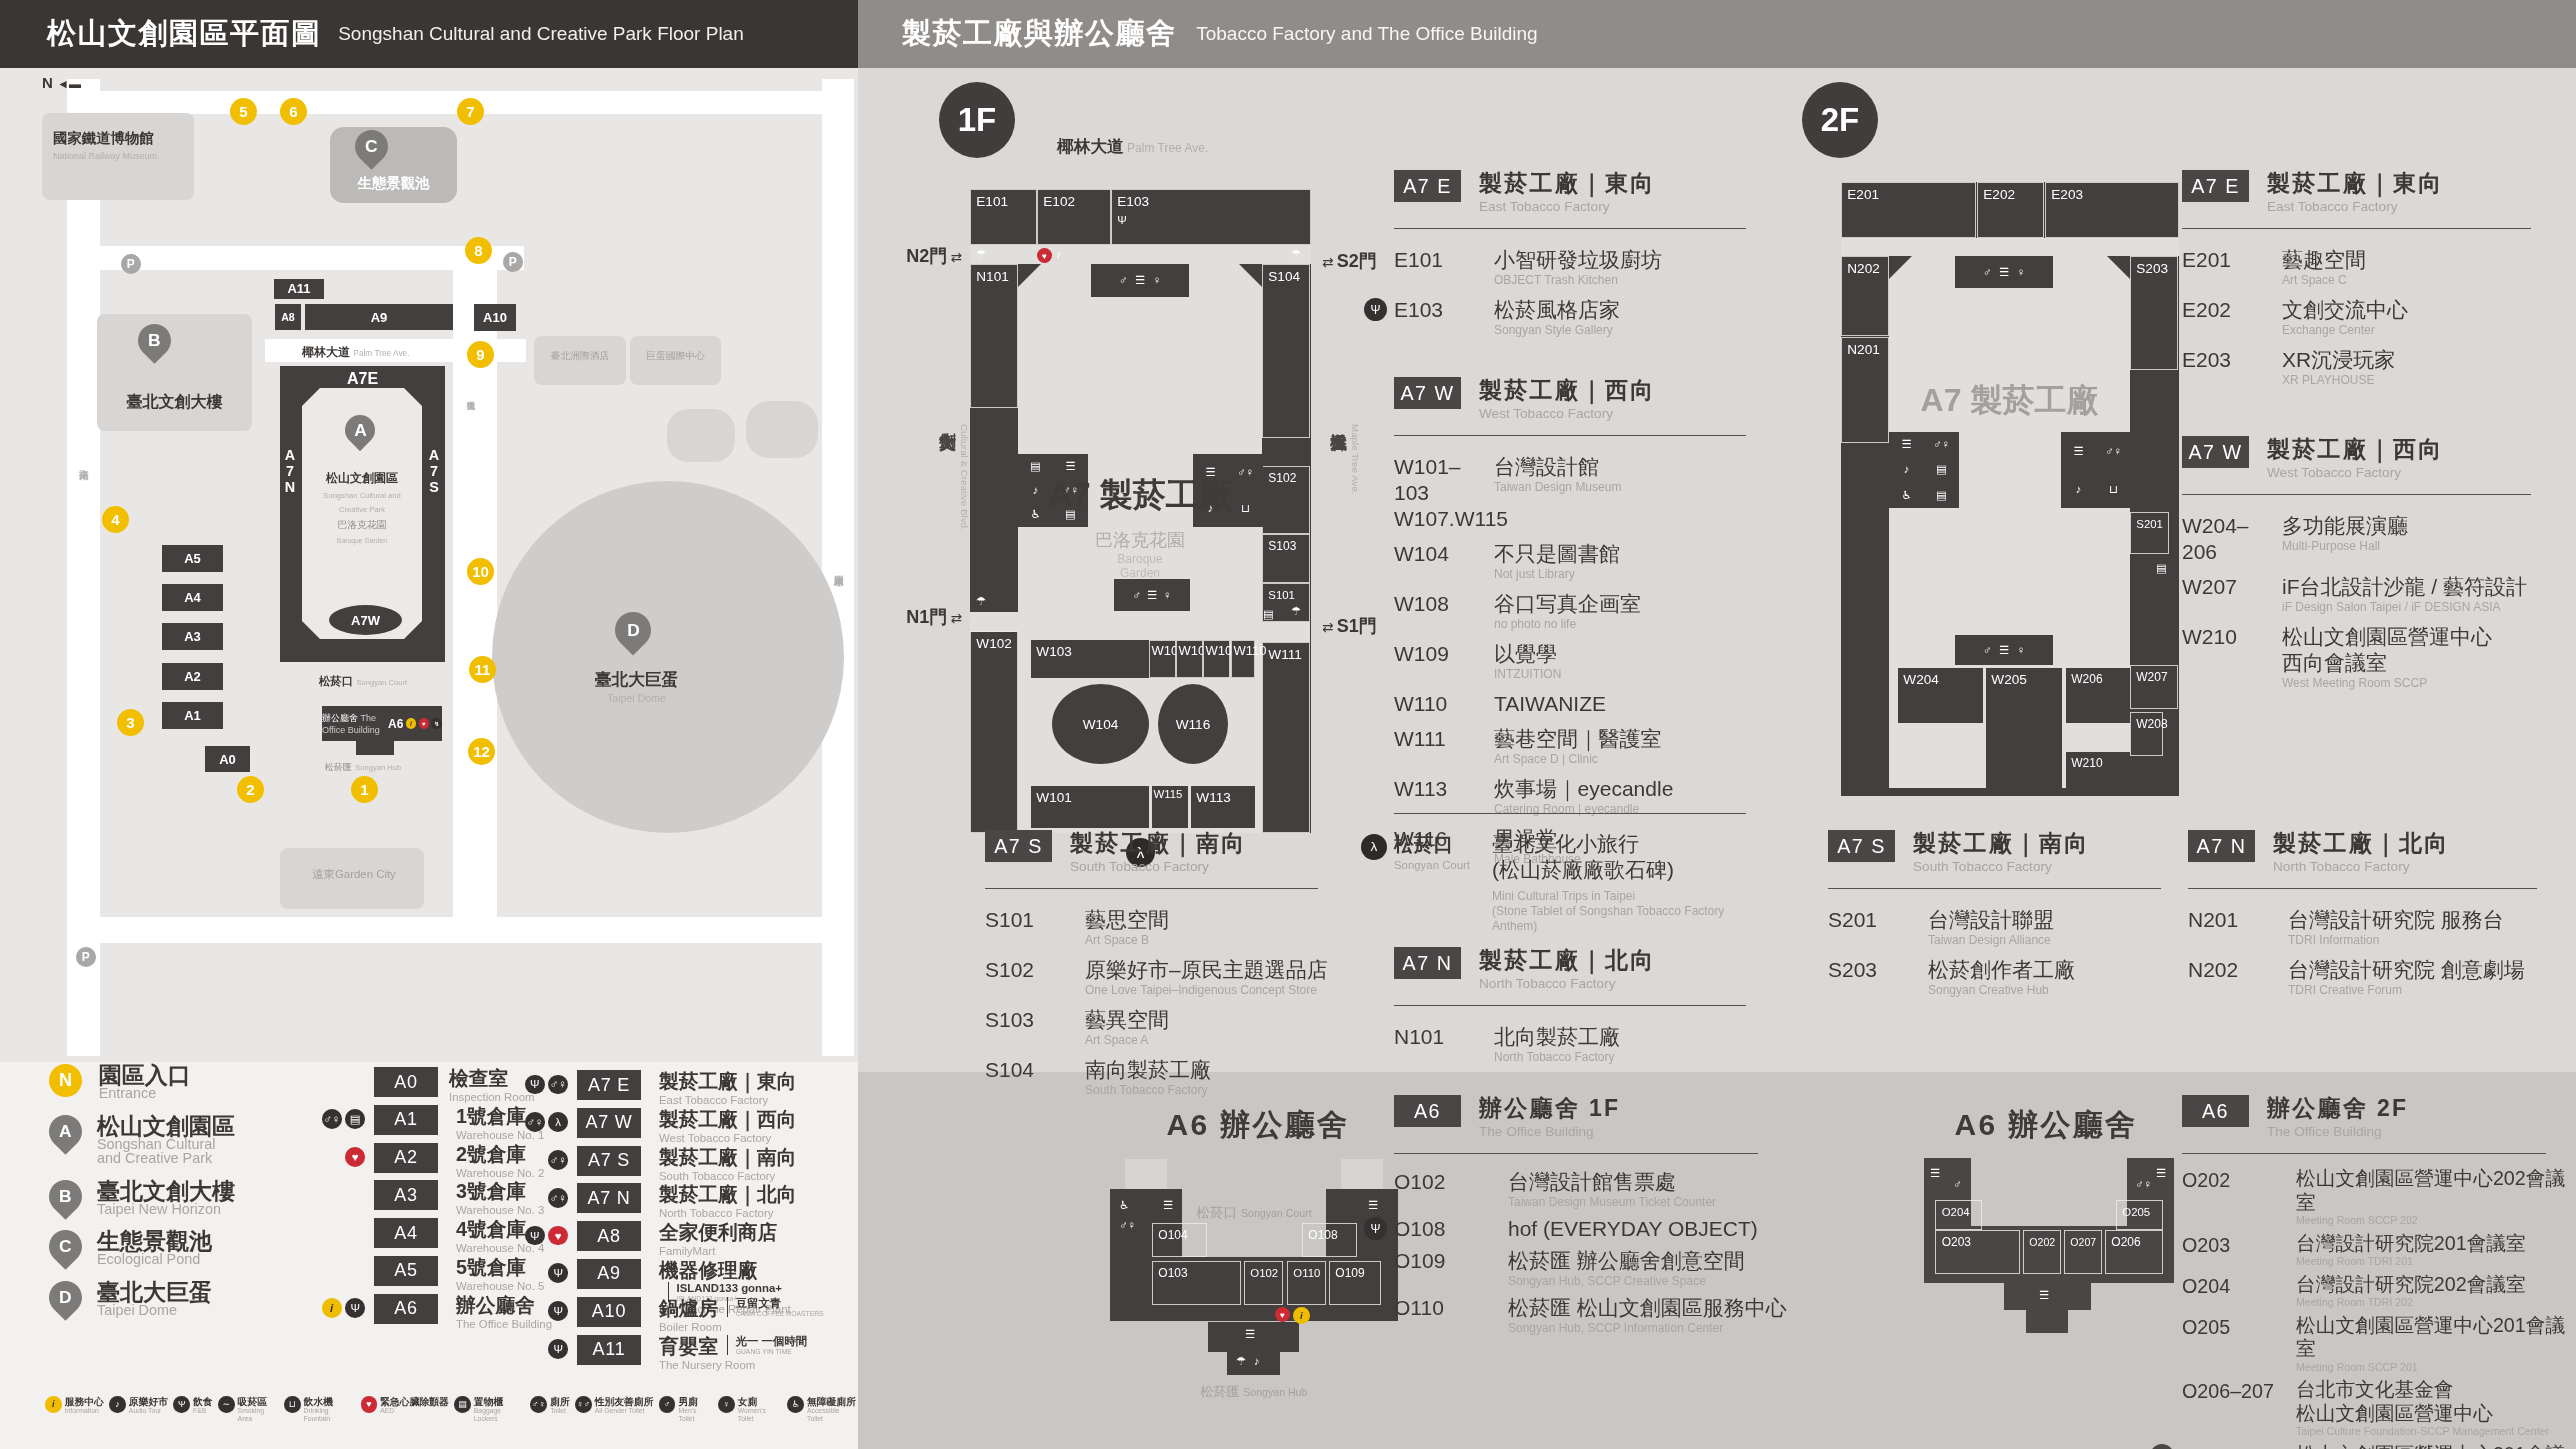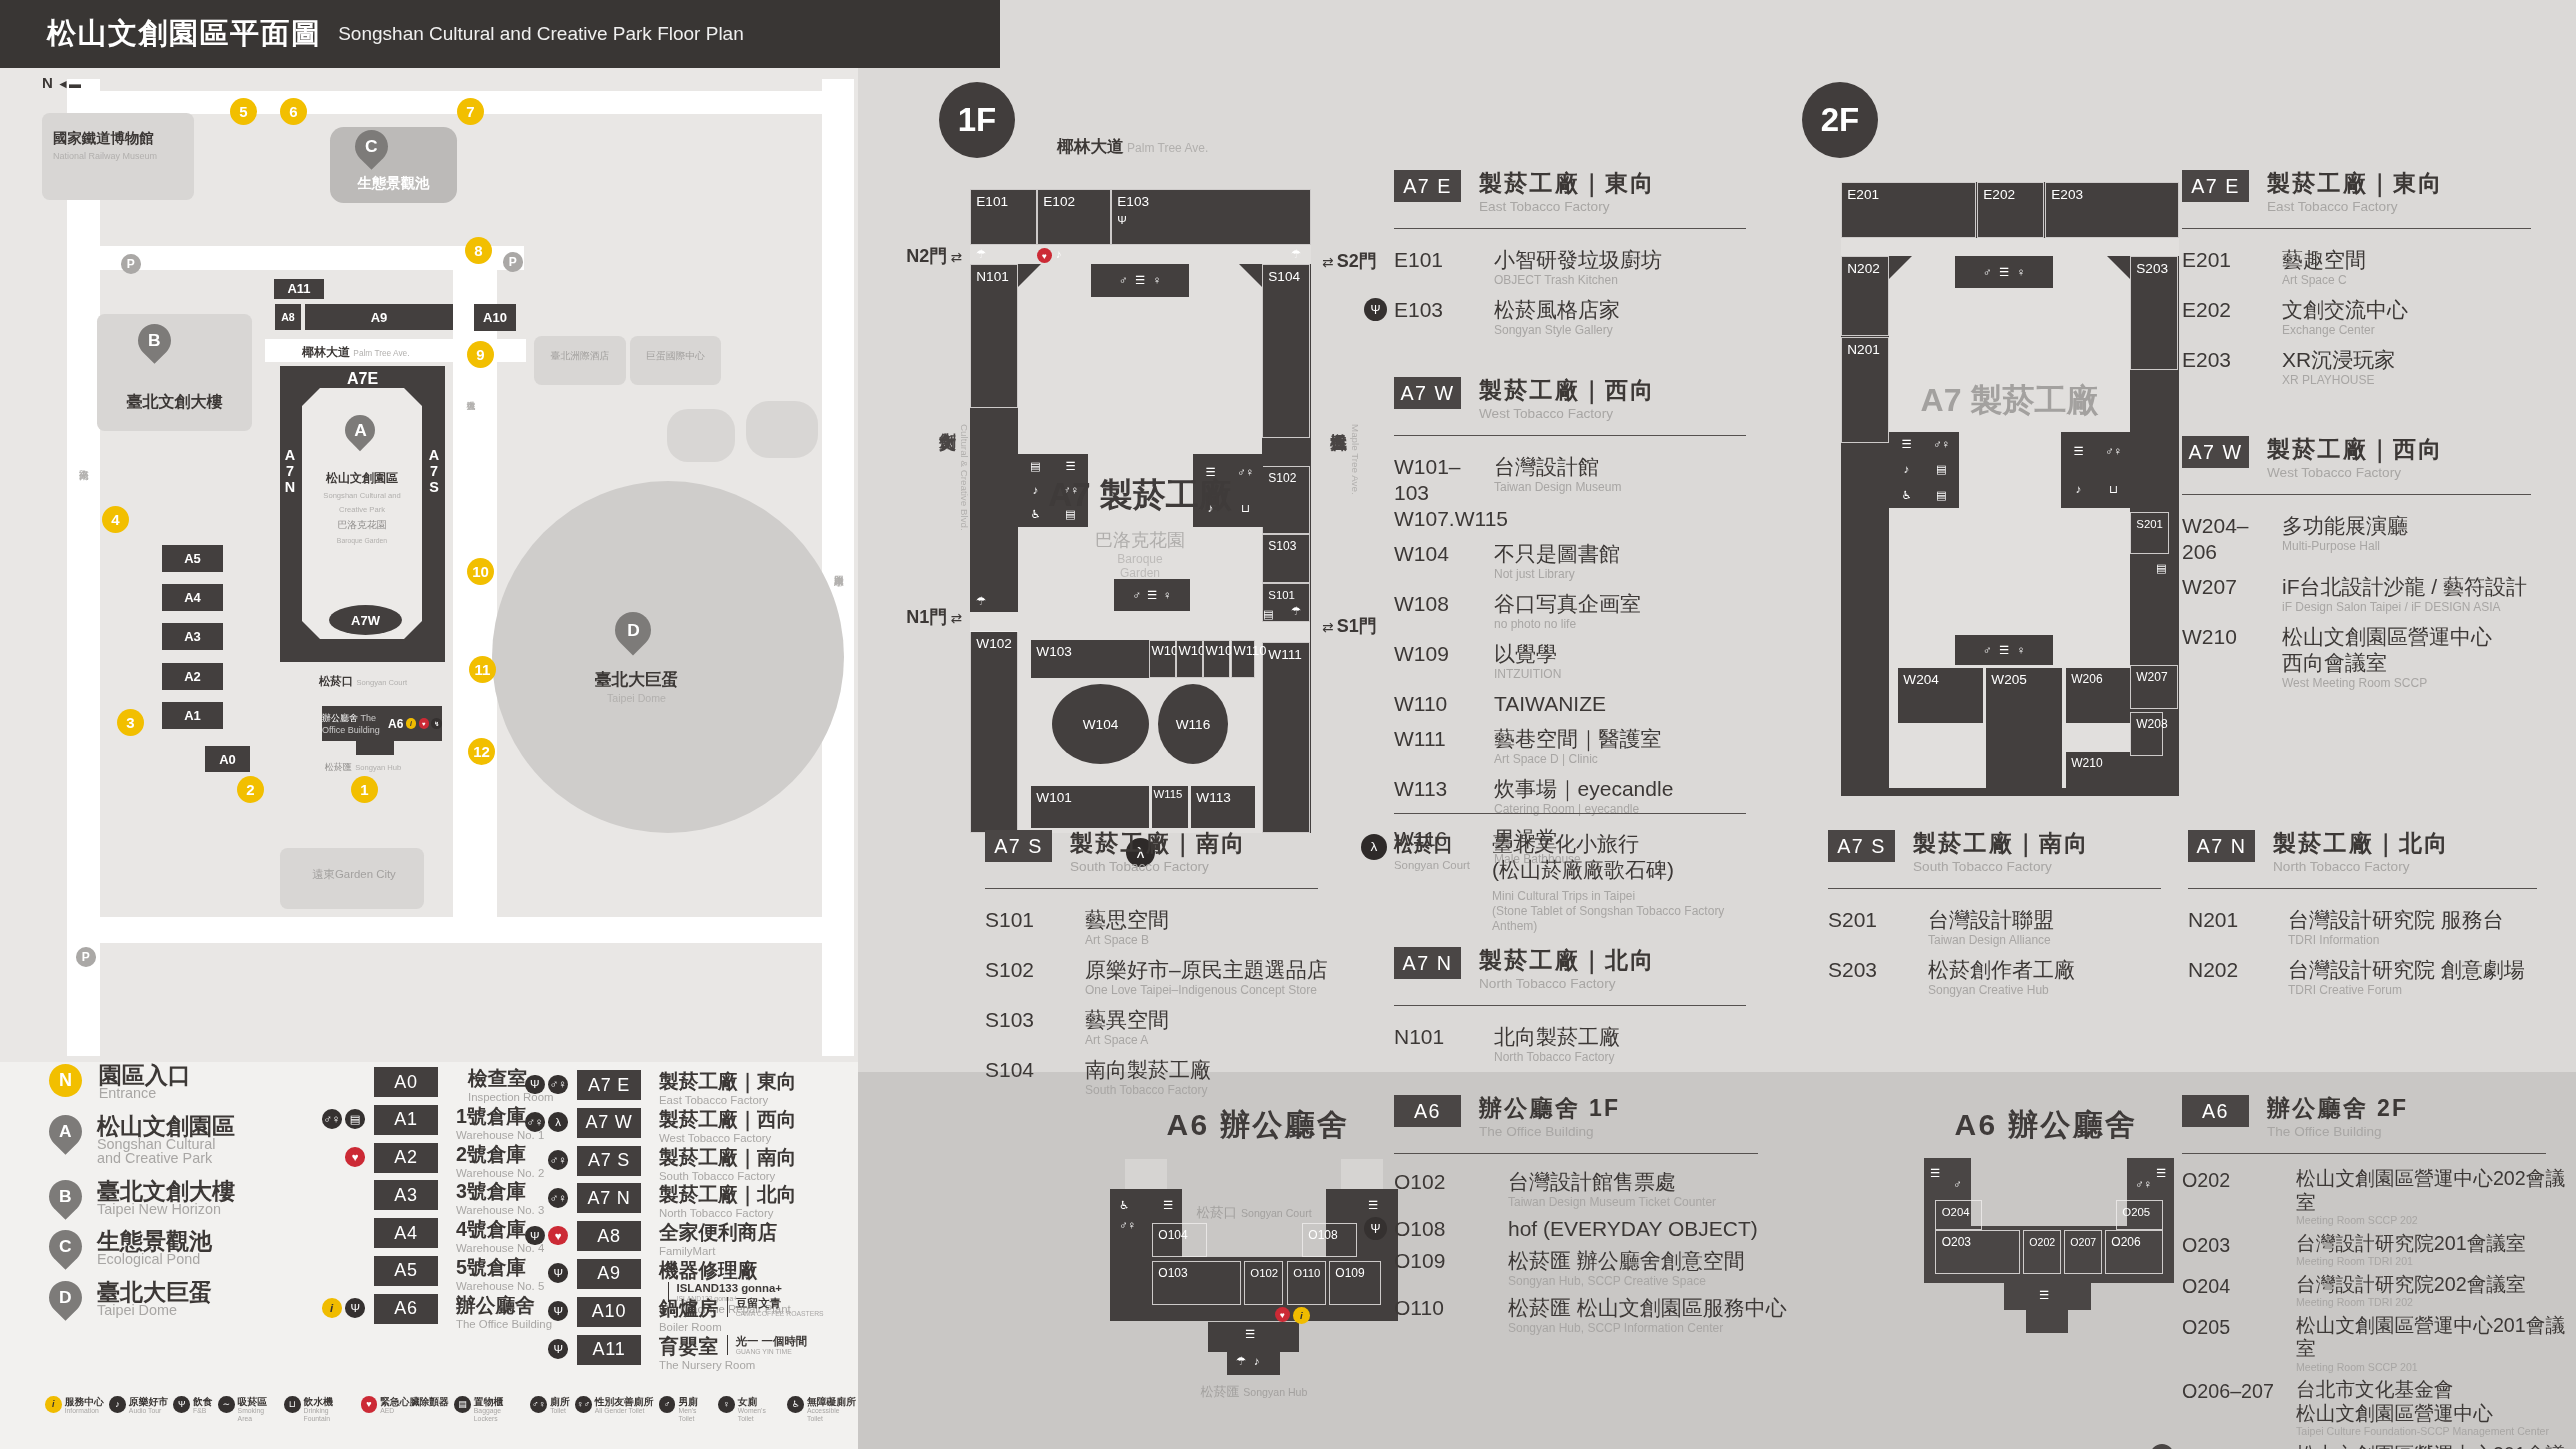--- a/index.html
+++ b/index.html
@@ -90,20 +90,24 @@
 </style>
 </head>
 <body>
 
 <div class="screen">
 
   <div class="hdrL">
     <span class="hzh">松山文創園區平面圖</span>
     <span class="hen">Songshan Cultural and Creative Park Floor Plan</span>
   </div>
+  <div class="hdrR">
+    <span class="hzh">製菸工廠與辦公廳舍</span>
+    <span class="hen">Tobacco Factory and The Office Building</span>
+  </div>
 
   <div class="leftpanel">
     <div class="parkmap">
 
       <div class="road" style="left:67px;top:11.4px;width:33px;height:977px"></div>
       <div class="road" style="left:822px;top:11.4px;width:32px;height:977px"></div>
       <div class="road" style="left:67px;top:23px;width:758px;height:23px"></div>
       <div class="road" style="left:100px;top:178px;width:424px;height:24px"></div>
       <div class="road" style="left:453px;top:202px;width:44px;height:659px"></div>
       <div class="road" style="left:67px;top:849px;width:758px;height:26px"></div>
@@ -285,21 +289,21 @@
           </div>
           <div><span class="lg-zh" style="font-size:23px">臺北大巨蛋</span><br>
                <span class="lg-en" style="font-size:14.4px">Taipei Dome</span></div>
         </div>
       </div>
     <div class="abs" style="left:320px;top:999px;display:flex;flex-direction:column;gap:8.3px">
 
         <div style="display:flex;gap:9px;align-items:flex-start;height:29.5px">
           <span style="display:flex;gap:3.8px;width:45px;flex-direction:row-reverse;flex:none;margin-top:4.5px"></span>
           <span class="lbadge" style="position:static;flex:none">A0</span>
-          <span style="margin-left:21px"><span class="lg-zh">檢查室</span><br>
+          <span style="margin-left:2px"><span class="lg-zh">檢查室</span><br>
                 <span class="lg-en">Inspection Room</span></span>
         </div>
 
         <div style="display:flex;gap:9px;align-items:flex-start;height:29.5px">
           <span style="display:flex;gap:3.8px;width:45px;flex-direction:row-reverse;flex:none;margin-top:4.5px">
             <span class="ic dark">
               <span>▤</span>
             </span>
             <span class="ic dark">
               <span>♂♀</span>

